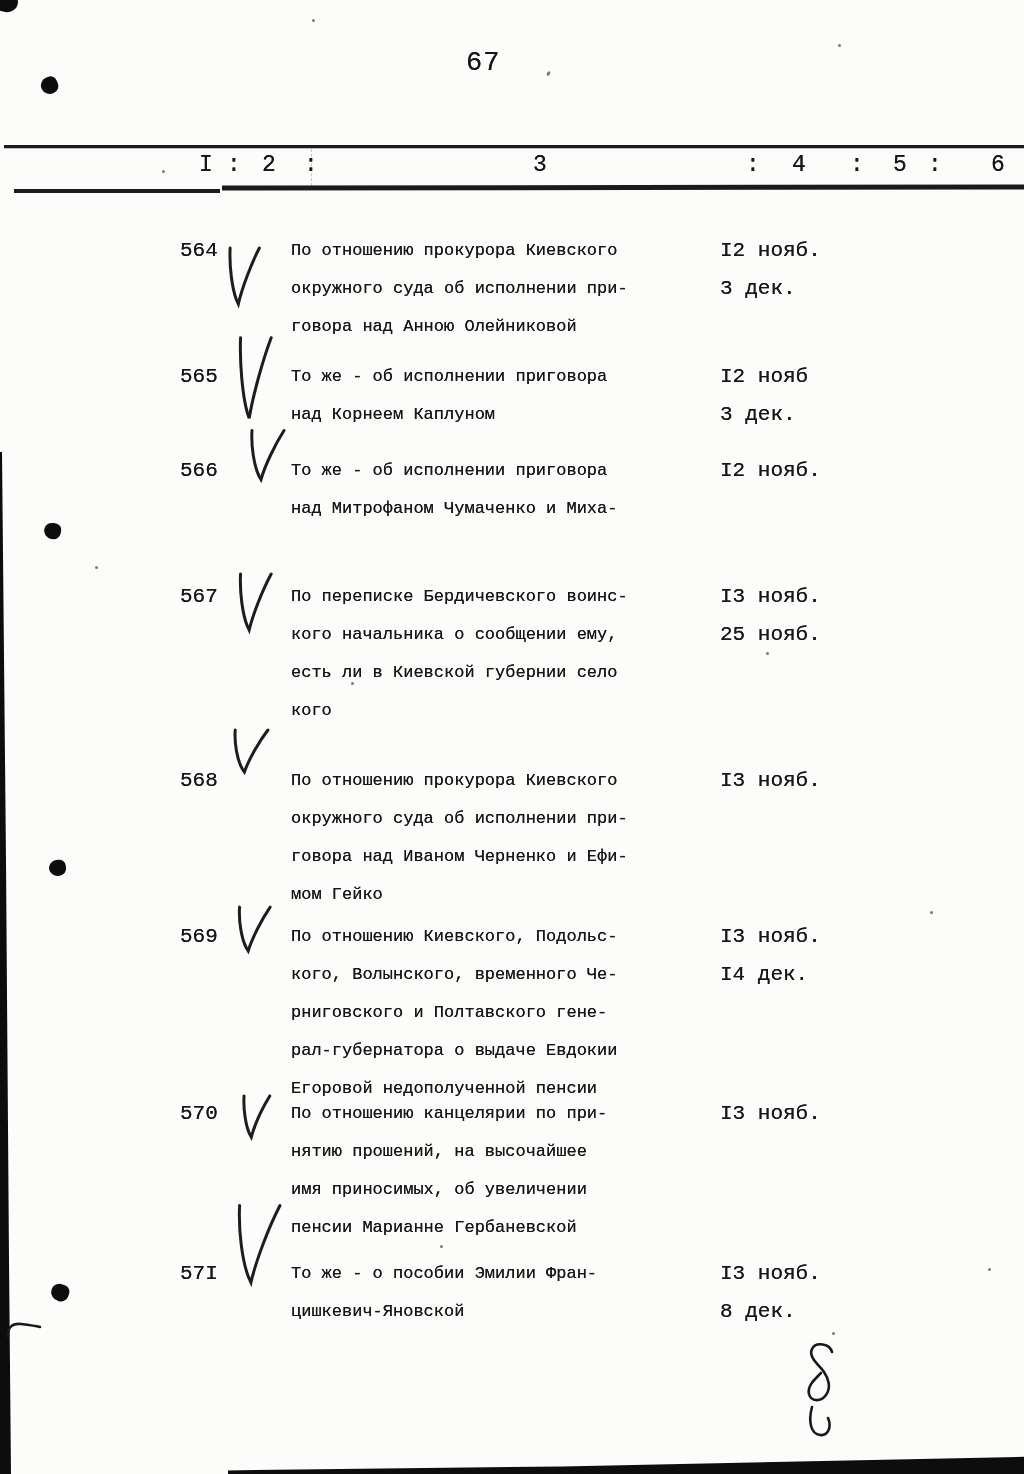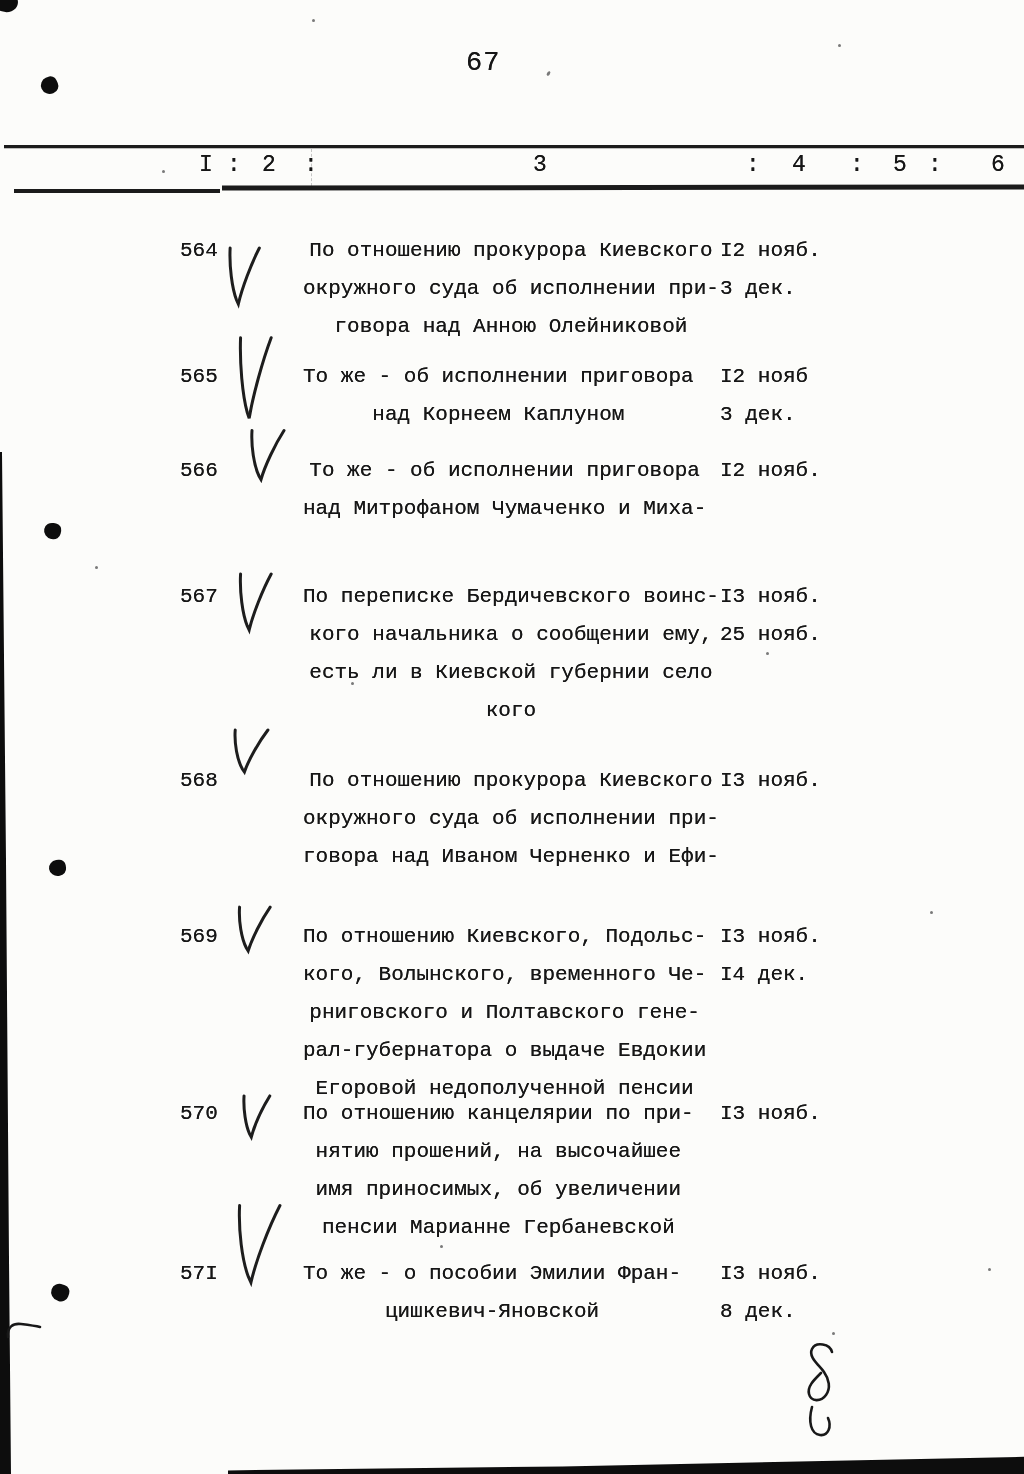--- a/index.html
+++ b/index.html
@@ -21,21 +21,21 @@
   
   .rule{position:absolute;background:#1b1b1b;}
   .rule-top{left:4px;top:145px;width:1020px;height:3px;box-shadow:0 1px 0 rgba(0,0,0,.25);}
   .rule-bot-a{left:14px;top:189px;width:206px;height:4px;}
   .rule-bot-b{left:222px;top:185px;width:802px;height:5px;transform:rotate(-0.08deg);}
   .col-ghost{position:absolute;left:311px;top:149px;width:0;height:37px;border-left:1px dashed #9a9a9a;opacity:.55;}
   .hdr{position:absolute;top:150px;font-size:23px;line-height:30px;}
   
   .entry{position:absolute;left:0;width:1024px;}
   .no{position:absolute;left:180px;top:0;font-size:21px;line-height:38px;white-space:pre;}
-  .desc{position:absolute;left:303px;top:0;font-size:21px;line-height:38px;text-align:center;}
+  .desc{position:absolute;left:291px;top:0;font-size:17px;line-height:38px;}
   .desc div{white-space:pre;}
   .dates{position:absolute;left:720px;top:0;font-size:21px;line-height:38px;}
   .dates div{white-space:pre;}
   .check{position:absolute;overflow:visible;}
   .check path{fill:none;stroke:#1d1d1d;stroke-width:3px;stroke-linecap:round;vector-effect:non-scaling-stroke;}
   
   .blot{position:absolute;background:#0d0d0d;}
   .corner-blot{left:-7px;top:-9px;width:25px;height:21px;border-radius:35% 65% 70% 30%;transform:rotate(18deg);}
   .punch{border-radius:58% 46% 52% 62%;}
   .punch1{left:41px;top:77px;width:17px;height:17px;transform:rotate(-24deg);}
@@ -160,20 +160,21 @@
 
   <div class="entry" style="top: 762px;">
     <div class="no tw">568</div>
     <svg class="check" viewBox="0 0 46 64" preserveAspectRatio="none" style="left: 225px; top: -35px; width: 47px; height: 48px;">
       <path d="M10,4 C9,22 12,44 17,56 L19,60 C23,44 33,20 42,4"></path>
     </svg>
     <div class="desc tw">
           <div>По отношению прокурора Киевского</div>
           <div>окружного суда об исполнении при-</div>
           <div>говора над Иваном Черненко и Ефи-</div>
+          <div>мом Гейко</div>
         </div>
     <div class="dates tw">
           <div>I3 нояб.</div>
         </div>
   </div>
 
   <div class="entry" style="top: 918px;">
     <div class="no tw">569</div>
     <svg class="check" viewBox="0 0 46 64" preserveAspectRatio="none" style="left: 230px; top: -14px; width: 44px; height: 50px;">
       <path d="M10,4 C9,22 12,44 17,56 L19,60 C23,44 33,20 42,4"></path>

